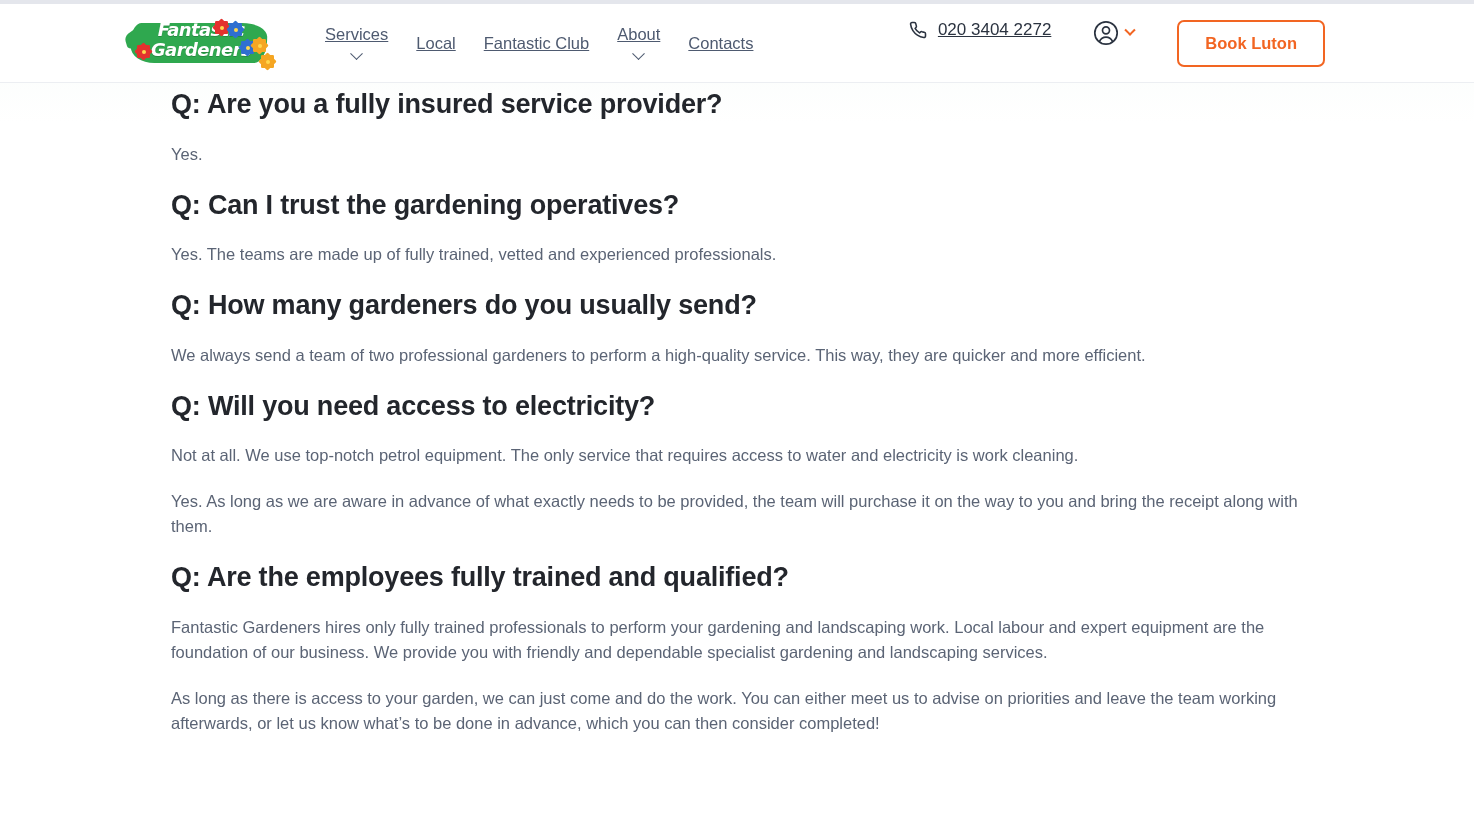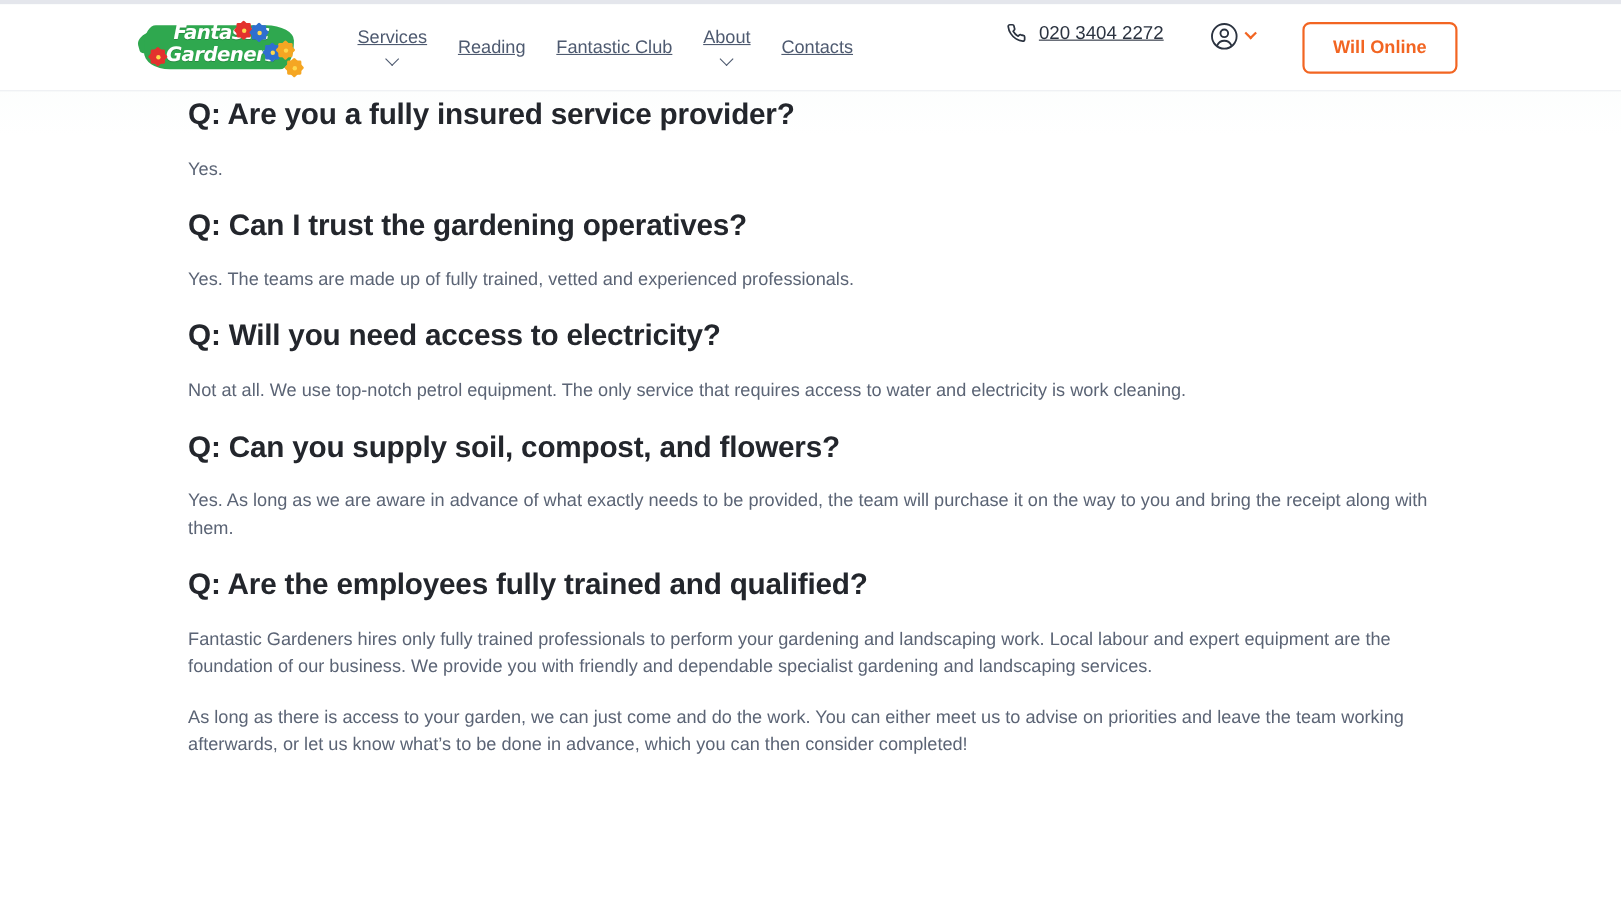--- a/index.html
+++ b/index.html
@@ -250,25 +250,28 @@
     <div id="faq-list">
         <div class="faq-item">
           <h3 class="faq-q">Q: Are you a fully insured service provider?</h3>
           <p class="faq-a">Yes.</p>
         </div>
         <div class="faq-item">
           <h3 class="faq-q">Q: Can I trust the gardening operatives?</h3>
           <p class="faq-a">Yes. The teams are made up of fully trained, vetted and experienced professionals.</p>
         </div>
         <div class="faq-item">
+          <h3 class="faq-q">Q: How many gardeners do you usually send?</h3>
+          <p class="faq-a">We always send a team of two professional gardeners to perform a high-quality service. This way, they are quicker and more efficient.</p>
+        </div>
+        <div class="faq-item">
           <h3 class="faq-q">Q: Will you need access to electricity?</h3>
           <p class="faq-a">Not at all. We use top-notch petrol equipment. The only service that requires access to water and electricity is work cleaning.</p>
         </div>
         <div class="faq-item">
-          <h3 class="faq-q">Q: Can you supply soil, compost, and flowers?</h3>
           <p class="faq-a">Yes. As long as we are aware in advance of what exactly needs to be provided, the team will purchase it on the way to you and bring the receipt along with them.</p>
         </div>
         <div class="faq-item">
           <h3 class="faq-q">Q: Are the employees fully trained and qualified?</h3>
           <p class="faq-a">Fantastic Gardeners hires only fully trained professionals to perform your gardening and landscaping work. Local labour and expert equipment are the foundation of our business. We provide you with friendly and dependable specialist gardening and landscaping services.</p>
         </div>
         <div class="faq-item">
           <p class="faq-a">As long as there is access to your garden, we can just come and do the work. You can either meet us to advise on priorities and leave the team working afterwards, or let us know what’s to be done in advance, which you can then consider completed!</p>
         </div>
       </div>
@@ -329,21 +332,21 @@
           <b></b>
         </span>
     </a>
 
     <nav class="nav" id="main-nav">
         <a class="nav-item" href="#">
           <span>Services</span>
           <span class="chev"></span>
         </a>
         <a class="nav-item" href="#">
-          <span>Reading</span>
+          <span>Local</span>
         </a>
         <a class="nav-item" href="#">
           <span>Fantastic Club</span>
         </a>
         <a class="nav-item" href="#">
           <span>About</span>
           <span class="chev"></span>
         </a>
         <a class="nav-item" href="#">
           <span>Contacts</span>
@@ -365,17 +368,17 @@
         <span>
           <svg width="26" height="26" viewBox="0 0 26 26" fill="none" stroke="#2b3340" stroke-width="1.7">
             <circle cx="13" cy="13" r="11.2"></circle>
             <circle cx="13" cy="10.3" r="3.5"></circle>
             <path d="M6.6 21.2a7 7 0 0 1 12.8 0" stroke-linecap="round"></path>
           </svg>
         </span>
         <span class="chev-orange"></span>
       </div>
 
-      <button class="book-btn">Will Online</button>
+      <button class="book-btn">Book Luton</button>
     </div>
 
   </div>
 </header>
 
 </body></html>

